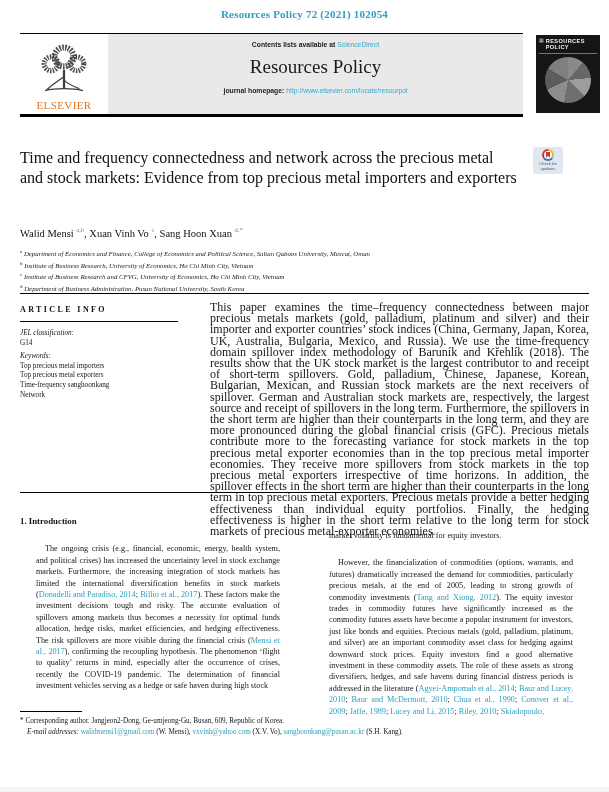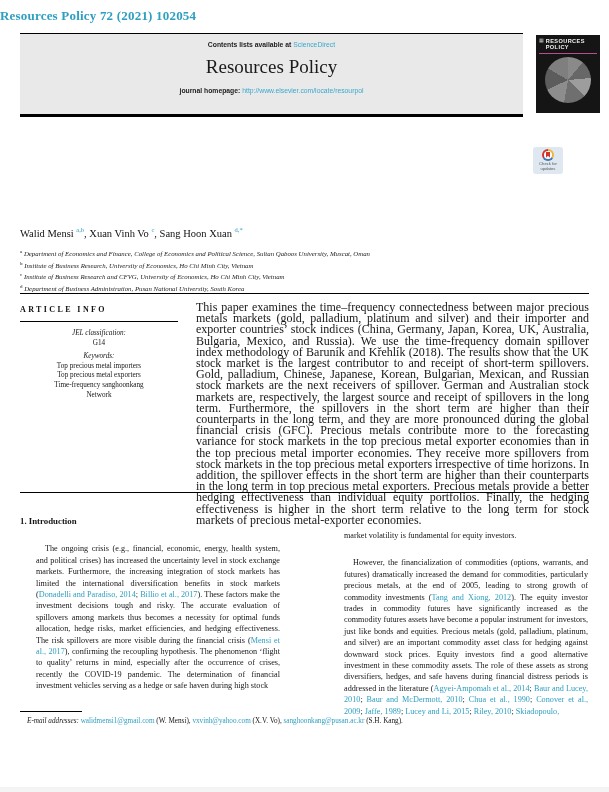--- a/index.html
+++ b/index.html
@@ -1,22 +1,22 @@
 <!DOCTYPE html>
 <html><head>
 <meta charset="utf-8">
 <style>
   html,body{margin:0;padding:0;background:#ffffff;}
   .page{position:relative;width:609px;height:792px;background:#fff;overflow:hidden;
         font-family:"Liberation Serif", serif;color:#1c1c1c;}
   *{box-sizing:border-box;}
 
   
-  .journal-ref{position:absolute;top:8px;left:0;width:100%;
-               font-size:13px;font-weight:bold;color:#2f9fc1;letter-spacing:.2px;}
+  .journal-ref{position:absolute;top:8px;left:0;width:100%;text-align:center;
+               font-size:11px;font-weight:bold;color:#2f9fc1;letter-spacing:.2px;}
 
   
   .header-band{position:absolute;top:33px;left:20px;width:503px;height:84px;
                border-top:1.2px solid #000;border-bottom:3.5px solid #000;
                display:flex;align-items:stretch;background:#fff;}
   .logo-area{width:88px;background:#fff;display:flex;flex-direction:column;
              align-items:center;justify-content:flex-end;padding:2px 0 3px;}
   .elsevier-word{color:#e8731a;font-size:11px;letter-spacing:.4px;margin-top:1px;
                  font-family:"Liberation Serif",serif;}
   .mid-box{flex:1;background:#e9e9e9;text-align:center;padding-top:7px;}
@@ -53,33 +53,33 @@
       clip-path:polygon(0 0,100% 0,100% 100%,50% 66%,0 100%);}
   .check-label{font-family:"Liberation Sans",sans-serif;font-size:4.2px;color:#555;line-height:1.15;margin-top:1px;}
 
   .authors-line{position:absolute;left:20px;top:226px;font-size:10.5px;color:#111;}
   .authors-line sup{font-size:6.5px;}
   .affils{position:absolute;left:20px;top:247px;font-size:6.8px;font-style:italic;line-height:9.4px;color:#222;}
   .affils sup{font-size:5px;font-style:normal;}
 
   
   .info-abs{position:absolute;left:20px;top:293px;width:569px;border-top:1.1px solid #000;
-            display:flex;gap:18px;}
+            display:flex;gap:32px;}
   .info-col{width:158px;flex:none;}
   .abs-col{flex:1;}
   .col-head{font-size:8px;font-weight:bold;letter-spacing:2.4px;color:#111;
             padding:11px 0 7px;border-bottom:1.1px solid #000;}
-  .info-body{padding-top:7px;font-size:7.2px;line-height:9.6px;color:#161616;text-align:center;}
+  .info-body{padding-top:7px;font-size:7.2px;line-height:9.6px;color:#161616;}
   .info-label{font-style:italic;}
   .info-gap{height:4px;}
   .abs-text{padding-top:8px;font-size:12px;line-height:11.2px;text-align:justify;color:#161616;}
   .abs-bottom-rule{position:absolute;left:20px;top:492px;width:569px;border-top:1.1px solid #000;}
 
   
-  .body-cols{position:absolute;left:20px;top:514px;width:569px;display:flex;gap:32px;}
+  .body-cols{position:absolute;left:20px;top:514px;width:569px;display:flex;gap:17px;}
   .bcol{width:276px;flex:none;font-size:8.2px;line-height:11.4px;text-align:justify;color:#161616;}
   .sec-head{font-size:8.8px;font-weight:bold;margin:2px 0 11px;}
   .bcol p{margin:16px;}
   .indent{text-indent:9px;}
 
   
   .footnote{position:absolute;left:20px;top:711px;width:569px;font-size:7.2px;line-height:11px;color:#161616;}
   .fn-rule{width:62px;border-top:1px solid #000;margin-bottom:4px;}
   .fn2{padding-left:7px;}
   .bottom-block{position:absolute;left:20px;top:790px;width:569px;font-size:7.2px;line-height:10.5px;color:#161616;}
@@ -87,36 +87,51 @@
   .page-edge{position:absolute;left:0;bottom:0;width:100%;height:5px;background:#f4f4f4;}
 </style>
 </head>
 <body>
 
 <div class="page">
 
   <div class="journal-ref">Resources Policy 72 (2021) 102054</div>
 
   <div class="header-band">
+    <div class="logo-area">
+      <span>
+        <svg width="52" height="50" viewBox="0 0 60 58">
+          <circle cx="30" cy="15" r="11" fill="none" stroke="#4a4a4a" stroke-width="7" stroke-dasharray="1.8 1.5"></circle>
+          <circle cx="15" cy="23" r="8" fill="none" stroke="#4a4a4a" stroke-width="6" stroke-dasharray="1.6 1.4"></circle>
+          <circle cx="45" cy="23" r="8" fill="none" stroke="#4a4a4a" stroke-width="6" stroke-dasharray="1.6 1.4"></circle>
+          <path d="M30 30 L30 52" stroke="#3c3c3c" stroke-width="2.6" fill="none"></path>
+          <path d="M30 38 C24 42 18 46 10 53" stroke="#3c3c3c" stroke-width="1.6" fill="none"></path>
+          <path d="M30 42 C34 46 40 49 48 52" stroke="#3c3c3c" stroke-width="1.2" fill="none"></path>
+          <path d="M8 54 C20 51 40 51 52 54" stroke="#3c3c3c" stroke-width="1.4" fill="none"></path>
+        </svg>
+      </span>
+      <span class="elsevier-word">ELSEVIER</span>
+    </div>
     <div class="mid-box">
       <div class="contents-line"><span>Contents lists available at </span><span class="lnk2">ScienceDirect</span></div>
       <div class="journal-title">Resources Policy</div>
       <div class="homepage-line"><span>journal homepage: </span><span class="lnk2">http://www.elsevier.com/locate/resourpol</span></div>
     </div>
   </div>
 
   <div class="cover-thumb">
     <div class="cover-head">
       <span class="cover-grid">▦</span>
       <span class="cover-title">RESOURCES POLICY</span>
     </div>
     <div class="cover-rule"></div>
     <div class="cover-globe"></div>
   </div>
 
+  <div class="article-title">Time and frequency connectedness and network across the precious metal and stock markets: Evidence from top precious metal importers and exporters</div>
 
   <div class="check-badge">
     <div class="check-circle">
       <div class="check-inner">
           <div class="check-bookmark"></div>
         </div>
     </div>
     <div class="check-label">Check for updates</div>
   </div>
 
@@ -155,20 +170,21 @@
       <p class="indent"><span>The ongoing crisis (e.g., financial, economic, energy, health system, and political crises) has increased the uncertainty level in stock exchange markets. Furthermore, the increasing integration of stock markets has limited the international diversification benefits in stock markets (</span><span class="lnk">Donadelli and Paradiso, 2014</span><span>; </span><span class="lnk">Billio et al., 2017</span><span>). These factors make the investment decisions tough and risky. The accurate evaluation of spillovers among markets thus becomes a necessity for optimal funds allocation, hedge risks, market efficiencies, and hedging effectiveness. The risk spillovers are more visible during the financial crisis (</span><span class="lnk">Mensi et al., 2017</span><span>), confirming the recoupling hypothesis. The phenomenon ‘flight to quality’ returns in mind, especially after the occurrence of crises, recently the COVID-19 pandemic. The determination of financial investment vehicles serving as a hedge or safe haven during high stock</span></p>
     </div>
     <div class="bcol">
       <p>market volatility is fundamental for equity investors.</p>
       <p class="indent"><span>However, the financialization of commodities (options, warrants, and futures) dramatically increased the demand for commodities, particularly precious metals, at the end of 2005, leading to strong growth of commodity investments (</span><span class="lnk">Tang and Xiong, 2012</span><span>). The equity investor trades in commodity futures have significantly increased as the commodity futures assets have become a popular instrument for investors, just like bonds and equities. Precious metals (gold, palladium, platinum, and silver) are an important commodity asset class for hedging against downward stock prices. Equity investors find a good alternative investment in these commodity assets. The role of these assets as strong diversifiers, hedges, and safe havens during financial distress periods is addressed in the literature (</span><span class="lnk">Agyei-Ampomah et al., 2014</span><span>; </span><span class="lnk">Baur and Lucey, 2010</span><span>; </span><span class="lnk">Baur and McDermott, 2010</span><span>; </span><span class="lnk">Chua et al., 1990</span><span>; </span><span class="lnk">Conover et al., 2009</span><span>; </span><span class="lnk">Jaffe, 1989</span><span>; </span><span class="lnk">Lucey and Li, 2015</span><span>; </span><span class="lnk">Riley, 2010</span><span>; </span><span class="lnk">Skiadopoulo,</span></p>
     </div>
   </div>
 
   <div class="footnote">
     <div class="fn-rule"></div>
+    <div>* Corresponding author. Jangjeon2-Dong, Ge-umjeong-Gu, Busan, 609, Republic of Korea.</div>
     <div class="fn2"><span class="it">E-mail addresses: </span><span class="lnk">walidmensi1@gmail.com</span><span> (W. Mensi), </span><span class="lnk">vxvinh@yahoo.com</span><span> (X.V. Vo), </span><span class="lnk">sanghoonkang@pusan.ac.kr</span><span> (S.H. Kang).</span></div>
   </div>
 
   <div class="bottom-block">
     <div class="doi">https://doi.org/10.1016/j.resourpol.2021.102054</div>
     <div>0301-1987/© 2021 Elsevier Ltd. All rights reserved.</div>
   </div>
 
   <div class="page-edge"></div>
 </div>

